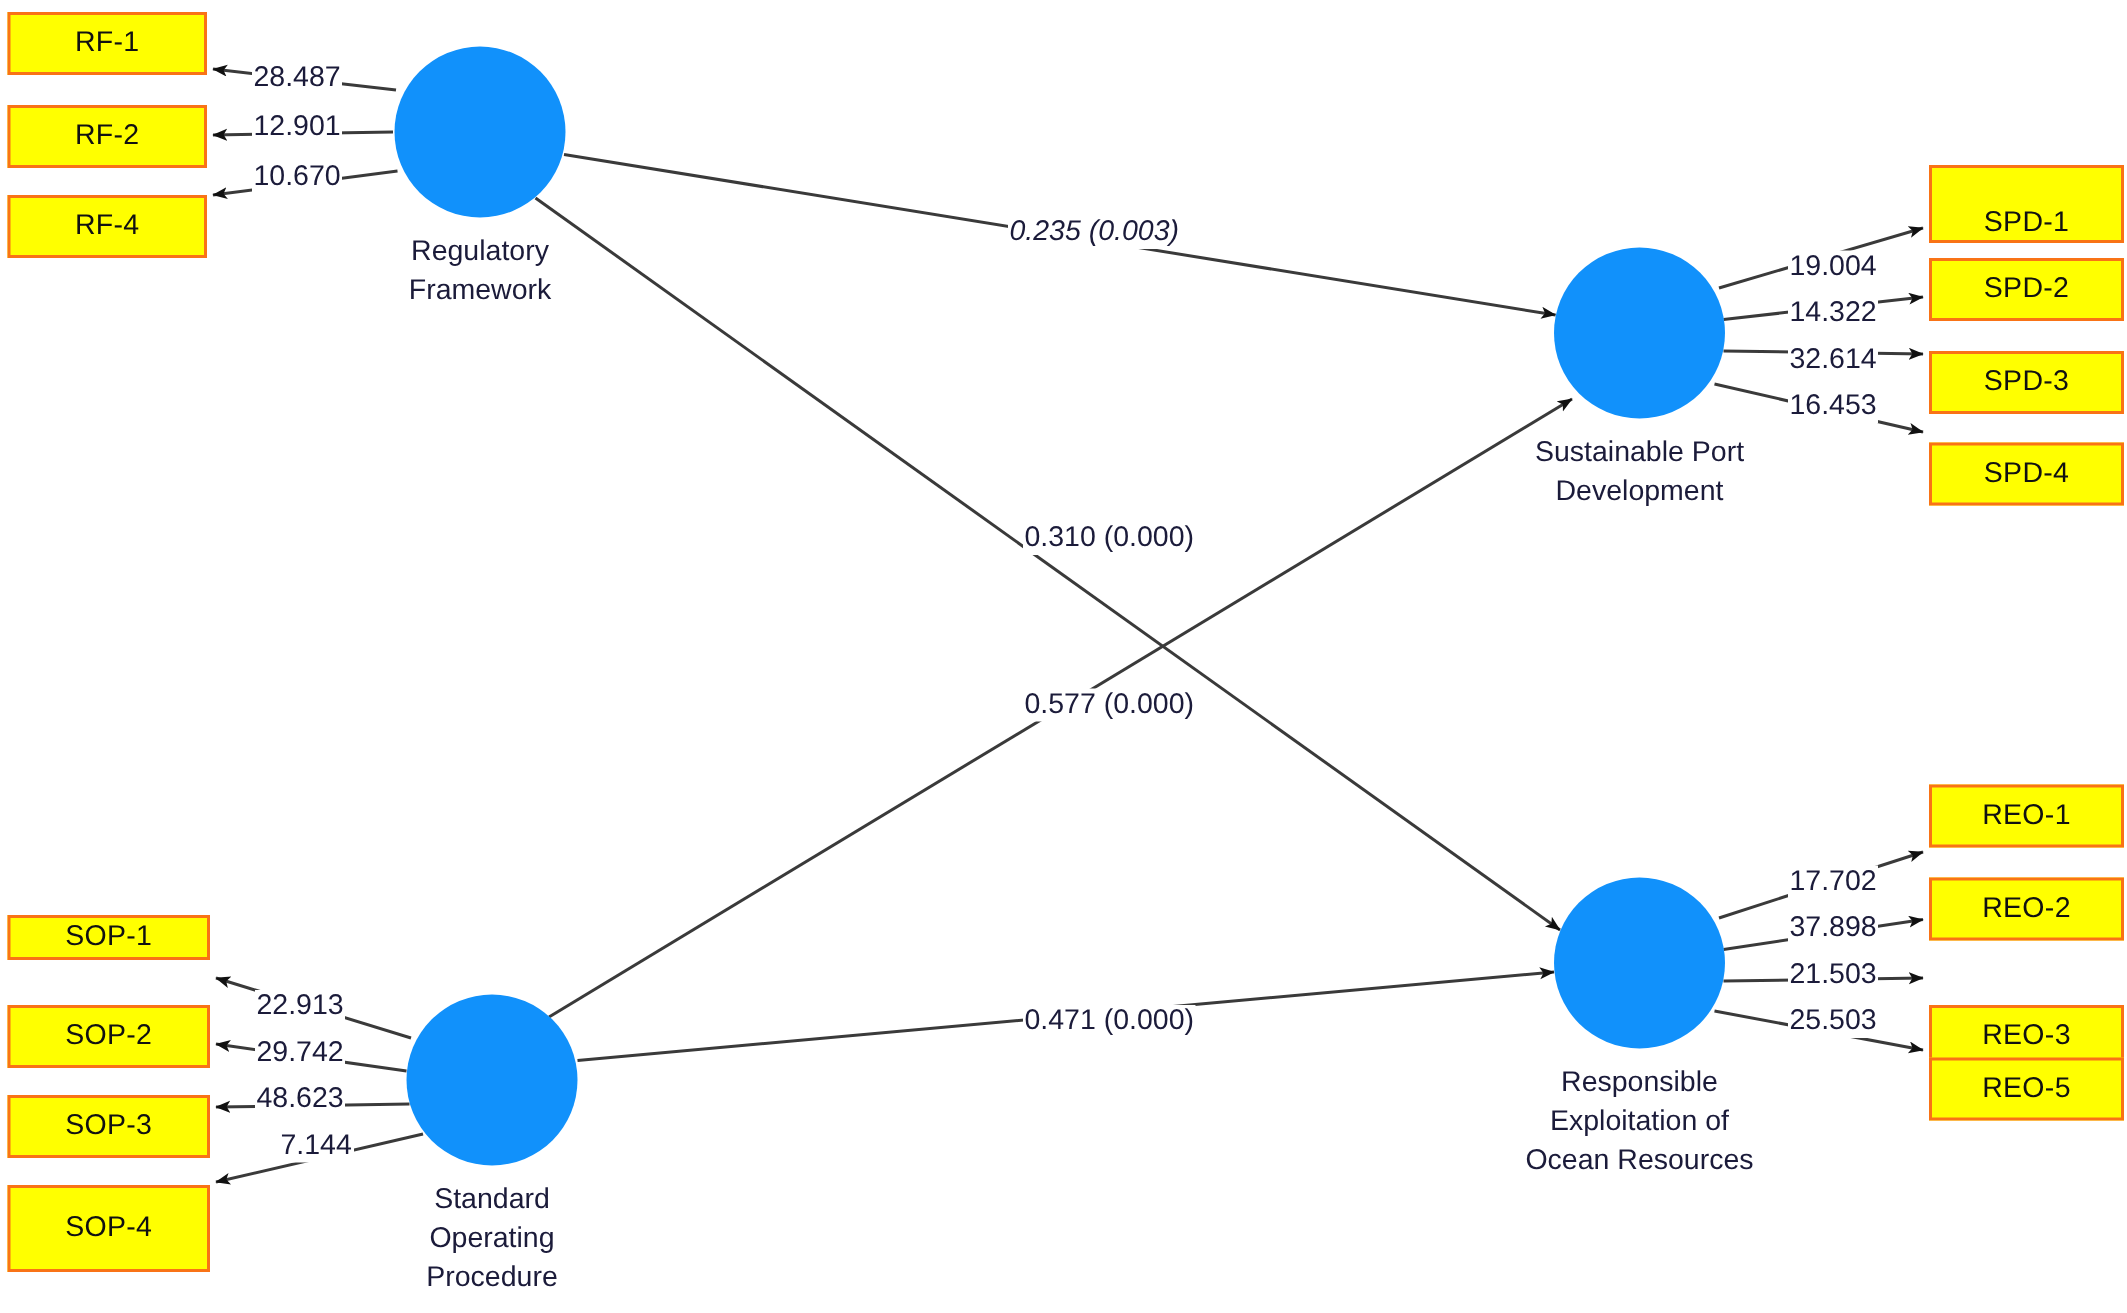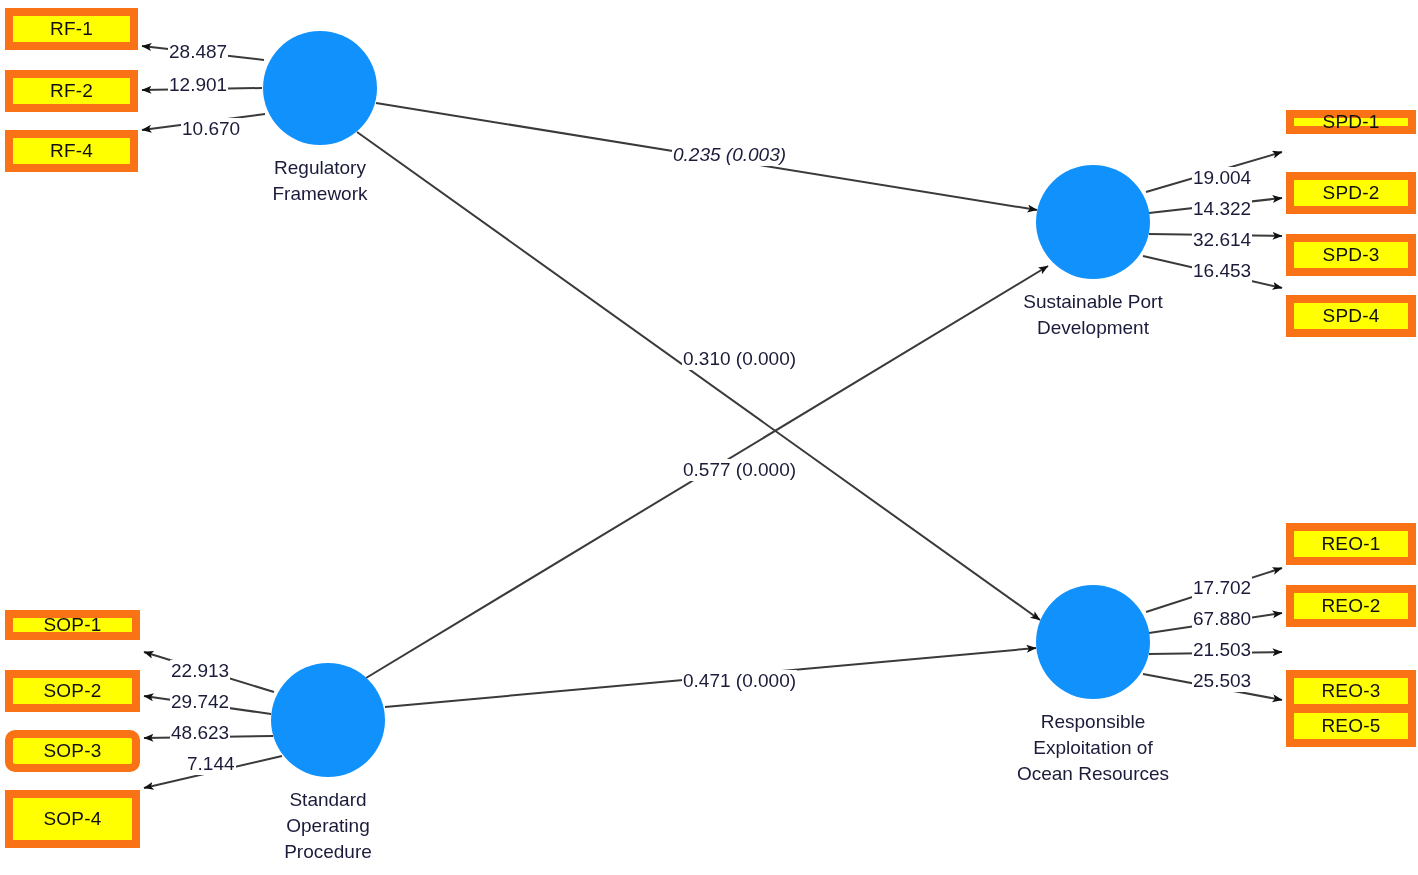--- a/index.html
+++ b/index.html
@@ -22,21 +22,21 @@
     position: absolute;
     left: 0;
     top: 0;
     width: 1418px;
     height: 875px;
   }
   .indicator-box {
     position: absolute;
     box-sizing: border-box;
     background: #ffff00;
-    border: 8px solid #f97316;
+    border: 2px solid #f97316;
     display: flex;
     align-items: center;
     justify-content: center;
   }
   .indicator-label {
     font-family: "Liberation Sans", sans-serif;
     font-size: 19px;
     color: #111111;
     letter-spacing: 0.2px;
     white-space: nowrap;
@@ -130,27 +130,27 @@
       </div>
       <div class="indicator-box" style="left: 5px; top: 130px; width: 133px; height: 42px;">
         <span class="indicator-label">RF-4</span>
       </div>
       <div class="indicator-box" style="left: 5px; top: 610px; width: 135px; height: 30px;">
         <span class="indicator-label">SOP-1</span>
       </div>
       <div class="indicator-box" style="left: 5px; top: 670px; width: 135px; height: 42px;">
         <span class="indicator-label">SOP-2</span>
       </div>
-      <div class="indicator-box" style="left: 5px; top: 730px; width: 135px; height: 42px; border-radius: 10px;">
+      <div class="indicator-box" style="left: 5px; top: 730px; width: 135px; height: 42px;">
         <span class="indicator-label">SOP-3</span>
       </div>
       <div class="indicator-box" style="left: 5px; top: 790px; width: 135px; height: 58px;">
         <span class="indicator-label">SOP-4</span>
       </div>
-      <div class="indicator-box" style="left: 1286px; top: 110px; width: 130px; height: 24px;">
+      <div class="indicator-box" style="left: 1286px; top: 110px; width: 130px; height: 52px; align-items: flex-end;">
         <span class="indicator-label">SPD-1</span>
       </div>
       <div class="indicator-box" style="left: 1286px; top: 172px; width: 130px; height: 42px;">
         <span class="indicator-label">SPD-2</span>
       </div>
       <div class="indicator-box" style="left: 1286px; top: 234px; width: 130px; height: 42px;">
         <span class="indicator-label">SPD-3</span>
       </div>
       <div class="indicator-box" style="left: 1286px; top: 295px; width: 130px; height: 42px;">
         <span class="indicator-label">SPD-4</span>
@@ -164,31 +164,31 @@
       <div class="indicator-box" style="left: 1286px; top: 670px; width: 130px; height: 42px;">
         <span class="indicator-label">REO-3</span>
       </div>
       <div class="indicator-box" style="left: 1286px; top: 705px; width: 130px; height: 42px;">
         <span class="indicator-label">REO-5</span>
       </div>
     </div>
   <div id="loadings-layer">
       <div class="loading-label" style="left: 168px; top: 41px;">28.487</div>
       <div class="loading-label" style="left: 168px; top: 74px;">12.901</div>
-      <div class="loading-label" style="left: 181px; top: 107px; margin-top: 11px;">10.670</div>
+      <div class="loading-label" style="left: 168px; top: 107px;">10.670</div>
       <div class="loading-label" style="left: 170px; top: 660px;">22.913</div>
       <div class="loading-label" style="left: 170px; top: 691px;">29.742</div>
       <div class="loading-label" style="left: 170px; top: 722px;">48.623</div>
       <div class="loading-label" style="left: 186px; top: 753px;">7.144</div>
       <div class="loading-label" style="left: 1192px; top: 167px;">19.004</div>
       <div class="loading-label" style="left: 1192px; top: 198px;">14.322</div>
       <div class="loading-label" style="left: 1192px; top: 229px;">32.614</div>
       <div class="loading-label" style="left: 1192px; top: 260px;">16.453</div>
       <div class="loading-label" style="left: 1192px; top: 577px;">17.702</div>
-      <div class="loading-label" style="left: 1192px; top: 608px;">67.880</div>
+      <div class="loading-label" style="left: 1192px; top: 608px;">37.898</div>
       <div class="loading-label" style="left: 1192px; top: 639px;">21.503</div>
       <div class="loading-label" style="left: 1192px; top: 670px;">25.503</div>
     </div>
   <div id="paths-layer">
       <div class="path-label" style="left: 672px; top: 144px; font-style: italic;">0.235 (0.003)</div>
       <div class="path-label" style="left: 682px; top: 348px;">0.310 (0.000)</div>
       <div class="path-label" style="left: 682px; top: 459px;">0.577 (0.000)</div>
       <div class="path-label" style="left: 682px; top: 670px;">0.471 (0.000)</div>
     </div>
 

